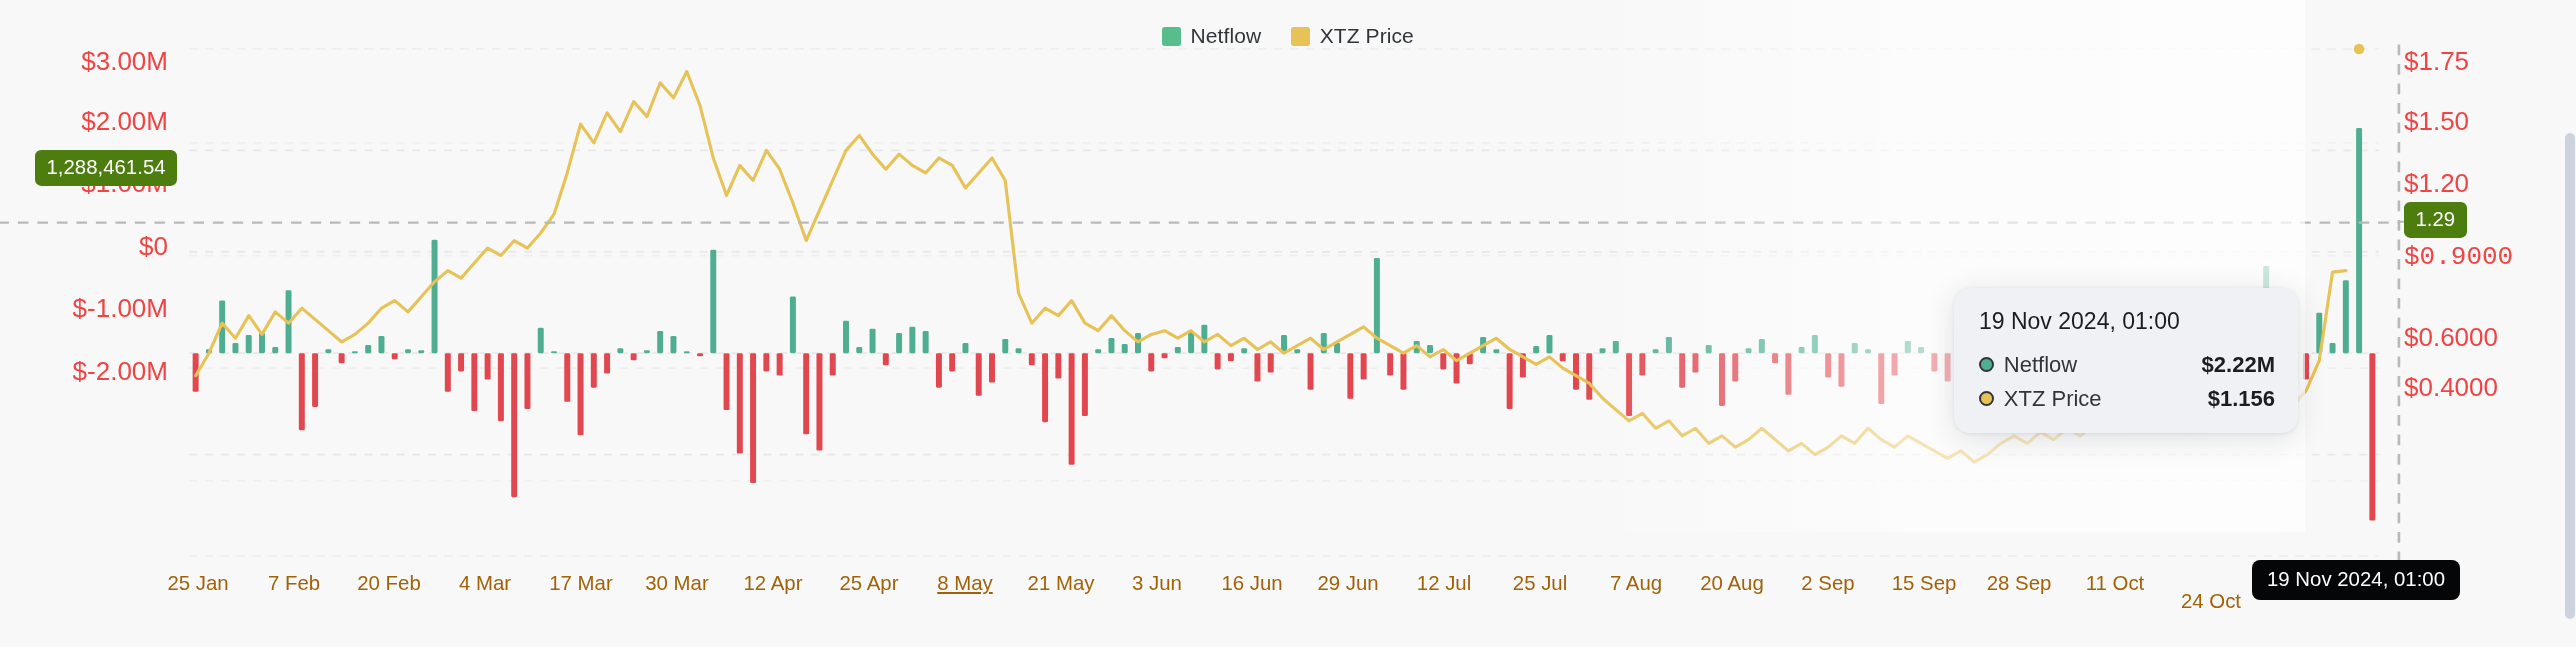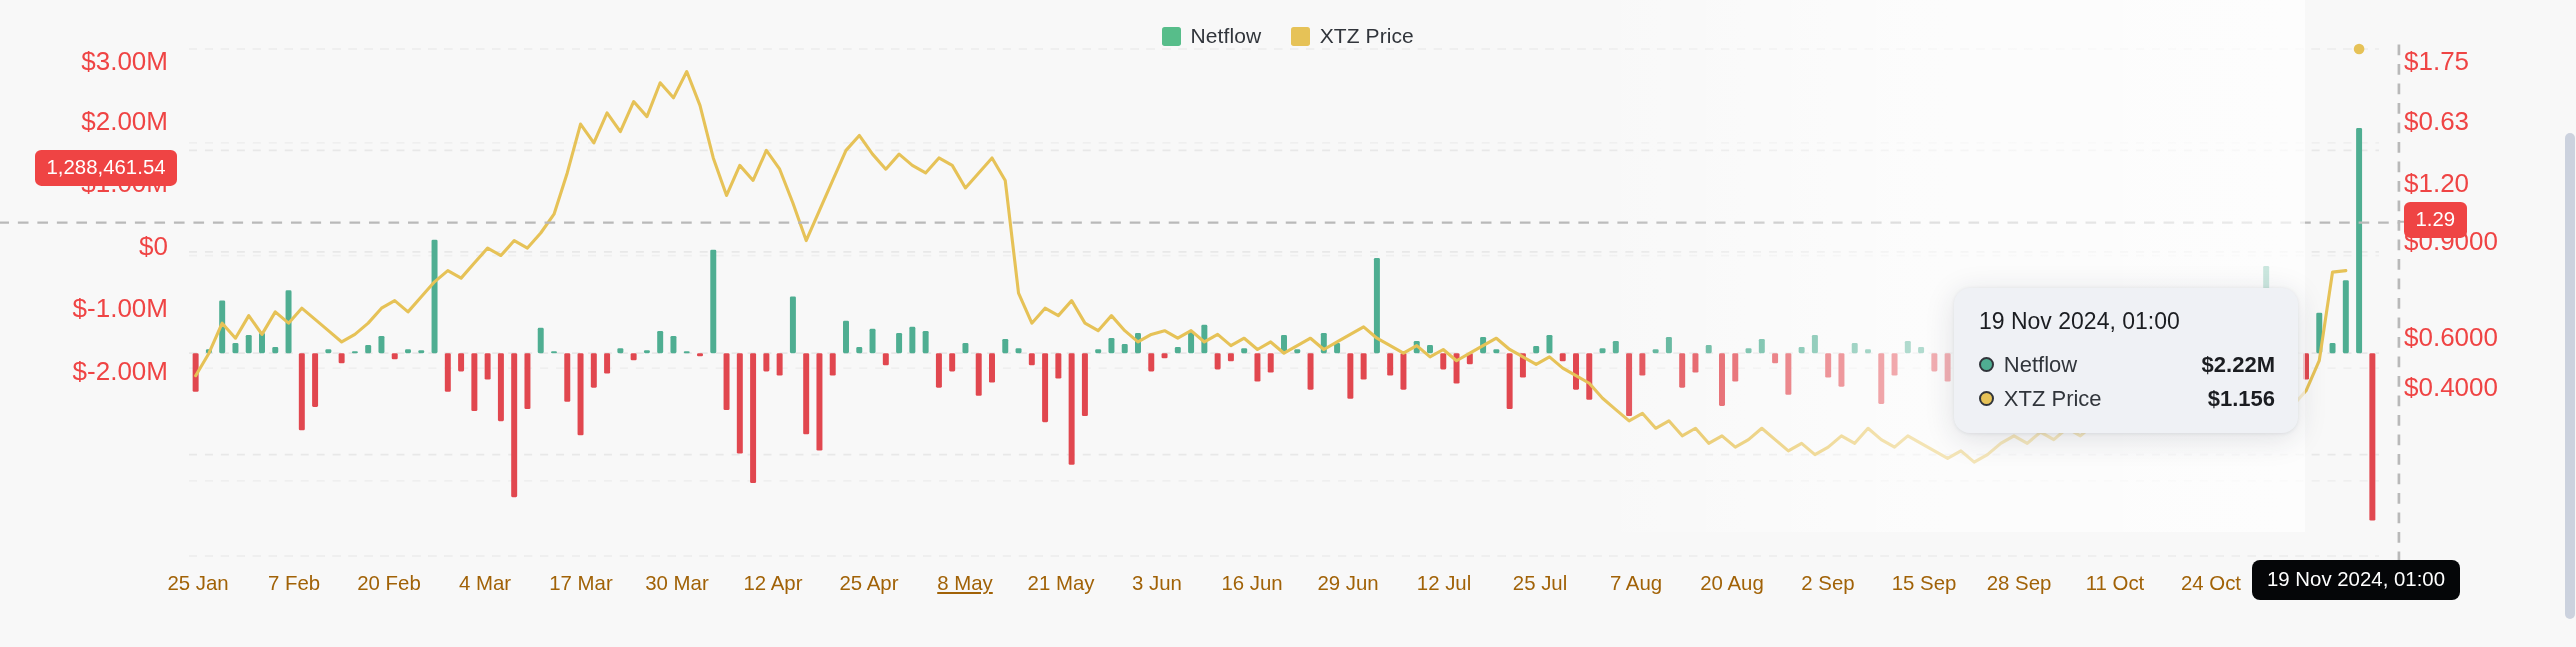--- a/index.html
+++ b/index.html
@@ -34,21 +34,21 @@
     position: absolute;
     font-size: 26px; color: #ef4444; white-space: nowrap;
   }
   .y-left  { text-align: right; transform: translateY(-50%); }
   .y-right { text-align: left;  transform: translateY(-50%); }
   .x-tick  { transform: translateX(-50%); top: 572px; font-size: 20.4px; color: #a16207; white-space: nowrap; }
 
   
   .cross-badge {
     position: absolute; transform: translateY(-50%);
-    background: #ef4444; color: #ffffff;
+    background: #4d7c0f; color: #ffffff;
     font-size: 20.4px; border-radius: 6.2px;
     padding: 6.2px 11.5px 7px; white-space: nowrap;
   }
 
   
   #date-pill {
     position: absolute;
     background: #050608; color: #ffffff;
     font-size: 20.4px; border-radius: 8px;
     padding: 8px 15px 8.9px; white-space: nowrap;
@@ -107,23 +107,23 @@
   </div>
 
   <div class="axis-label y-left" style="left:53px;  width:115px; top:61px;">$3.00M</div>
   <div class="axis-label y-left" style="left:53px;  width:115px; top:121px;">$2.00M</div>
   <div class="axis-label y-left" style="left:53px;  width:115px; top:183px;">$1.00M</div>
   <div class="axis-label y-left" style="left:53px;  width:115px; top:246px;">$0</div>
   <div class="axis-label y-left" style="left:35px; width:133px; top:308px;">$-1.00M</div>
   <div class="axis-label y-left" style="left:35px; width:133px; top:371px;">$-2.00M</div>
 
   <div class="axis-label y-right" style="left:2404px; top:61px;">$1.75</div>
-  <div class="axis-label y-right" style="left:2404px; top:121px;">$0.63</div>
+  <div class="axis-label y-right" style="left:2404px; top:121px;">$1.50</div>
   <div class="axis-label y-right" style="left:2404px; top:183px;">$1.20</div>
-  <div class="axis-label y-right" style="left:2404px; top:241px;">$0.9000</div>
+  <div class="axis-label y-right" style="left:2404px; top:257px;font-family:Liberation Mono, monospace;">$0.9000</div>
   <div class="axis-label y-right" style="left:2404px; top:337px;">$0.6000</div>
   <div class="axis-label y-right" style="left:2404px; top:387px;">$0.4000</div>
 
   <div id="plot">
     <svg id="grid-svg" preserveAspectRatio="none" viewBox="0 0 2470 572" width="2190" height="507">
         <line x1="0" x2="2470" y1="0" y2="0" stroke="#e8e8e8" stroke-width="2" stroke-dasharray="9 9"></line>
         <line x1="0" x2="2470" y1="114.39999999999998" y2="114.39999999999998" stroke="#e8e8e8" stroke-width="2" stroke-dasharray="9 9"></line>
         <line x1="0" x2="2470" y1="228.8" y2="228.8" stroke="#e8e8e8" stroke-width="2" stroke-dasharray="9 9"></line>
         <line x1="0" x2="2470" y1="343.2" y2="343.2" stroke="#e8e8e8" stroke-width="2" stroke-dasharray="9 9"></line>
         <line x1="0" x2="2470" y1="457.6" y2="457.6" stroke="#e8e8e8" stroke-width="2" stroke-dasharray="9 9"></line>
@@ -331,21 +331,21 @@
       <div class="axis-label x-tick" style="left: 1252px;">16 Jun</div>
       <div class="axis-label x-tick" style="left: 1348px;">29 Jun</div>
       <div class="axis-label x-tick" style="left: 1444px;">12 Jul</div>
       <div class="axis-label x-tick" style="left: 1540px;">25 Jul</div>
       <div class="axis-label x-tick" style="left: 1636px;">7 Aug</div>
       <div class="axis-label x-tick" style="left: 1732px;">20 Aug</div>
       <div class="axis-label x-tick" style="left: 1828px;">2 Sep</div>
       <div class="axis-label x-tick" style="left: 1924px;">15 Sep</div>
       <div class="axis-label x-tick" style="left: 2019px;">28 Sep</div>
       <div class="axis-label x-tick" style="left: 2115px;">11 Oct</div>
-      <div class="axis-label x-tick" style="left: 2211px;">24 Oct</div>
+      <div class="axis-label x-tick" style="left: 2211px; margin-top: 18px;">24 Oct</div>
       <div class="axis-label x-tick" style="left: 2307px;">6</div>
     </div>
 
   <div id="date-pill" style="left:2252px;">19 Nov 2024, 01:00</div>
 
   <div id="tooltip">
     <div id="tooltip-title">19 Nov 2024, 01:00</div>
     <div class="tt-row">
       <span class="tt-dot" style="background:#4fae92"></span>
       <span class="tt-name">Netflow</span>

